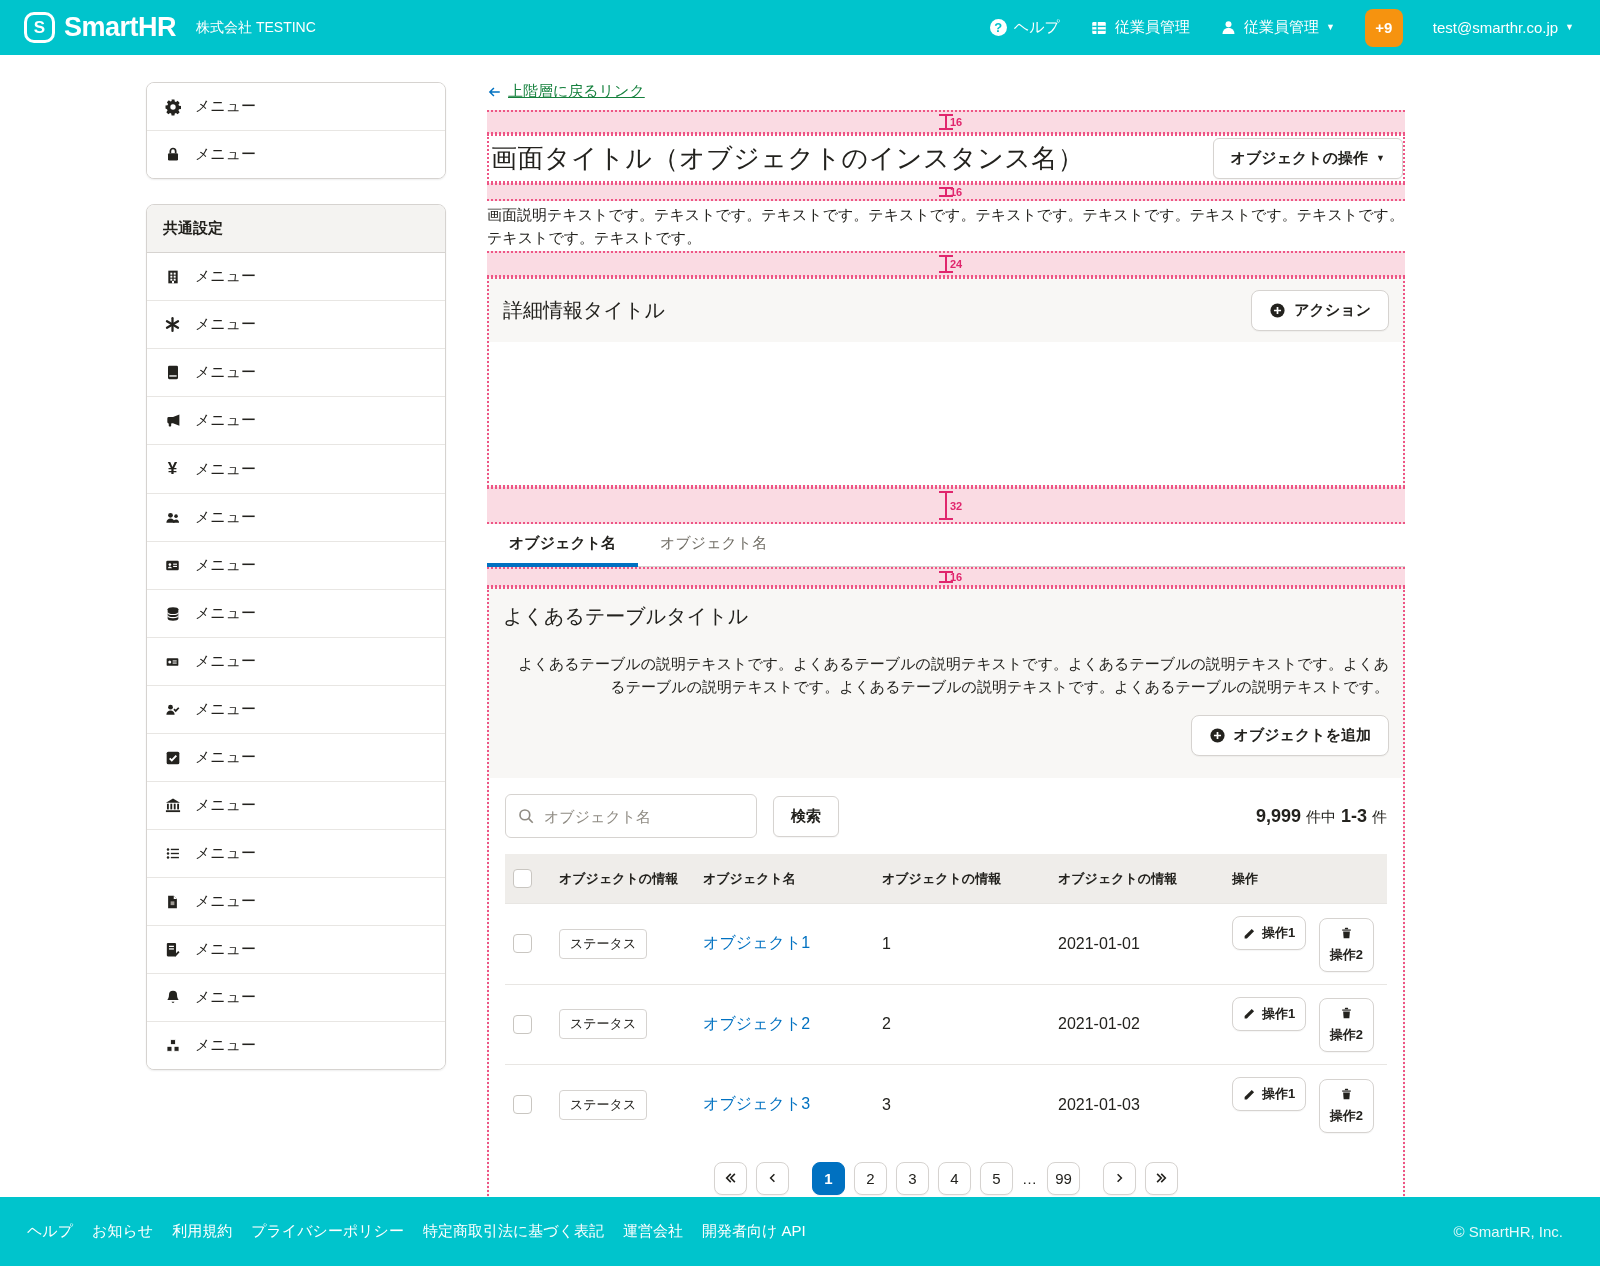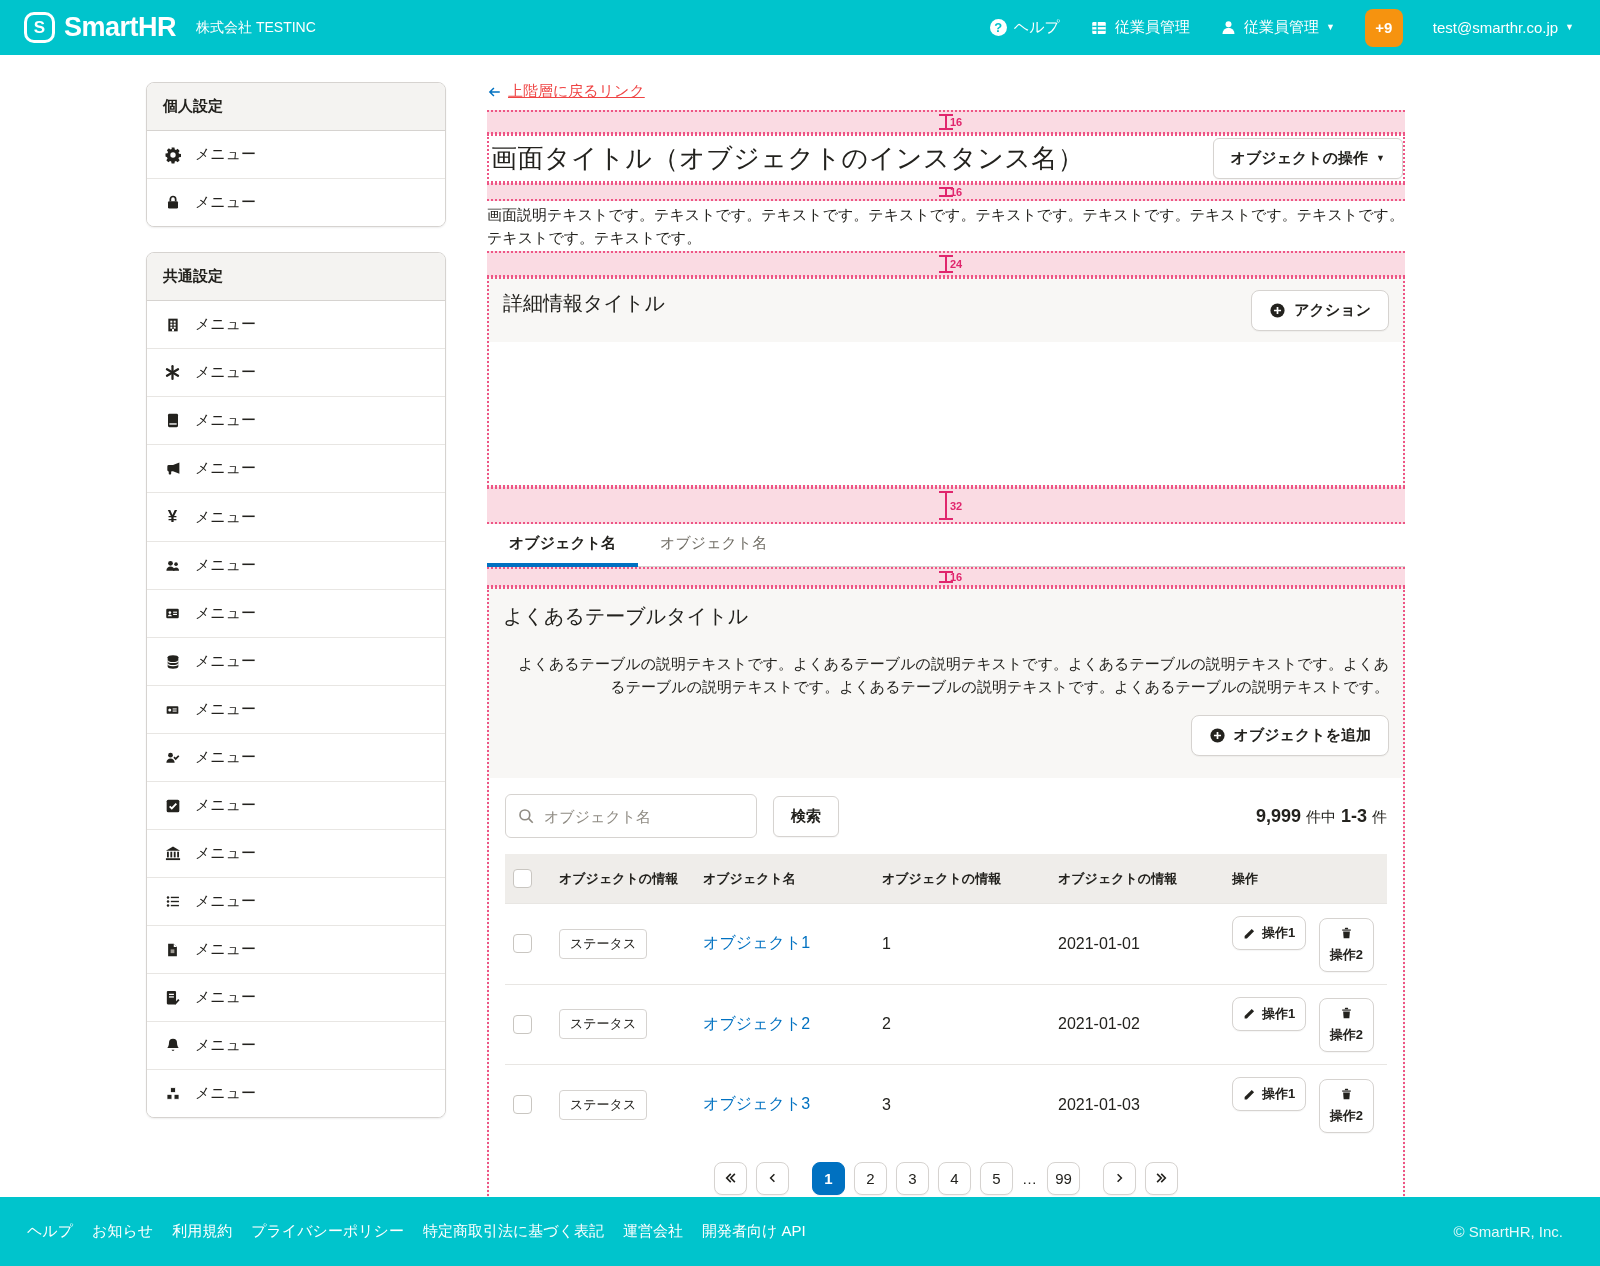--- a/index.html
+++ b/index.html
@@ -55,21 +55,21 @@
   .menu-item {
     display:flex; align-items:center; gap:13px; padding:14px 16px;
     border-bottom:1px solid #e8e6e3; cursor:pointer; font-size:15px; background:#fff;
   }
   .menu-item:last-child { border-bottom:none; }
   .menu-item .icon { width:19px; display:flex; justify-content:center; }
   .yen-glyph { font-size:17px; font-weight:bold; }
 
   
   .back-link {
-    display:inline-flex; align-items:center; gap:6px; color:#ef4444;
+    display:inline-flex; align-items:center; gap:6px; color:#15803d;
     font-size:15px; text-decoration:underline; cursor:pointer; margin-bottom:9px;
   }
   .band {
     position:relative; background:#fadbe3;
     border-top:2px dotted #ee5585; border-bottom:2px dotted #ee5585;
   }
   .band .ruler { position:absolute; left:50%; top:2px; bottom:2px; width:14px; margin-left:-7px; }
   .band .ruler::before, .band .ruler::after {
     content:""; position:absolute; left:0; right:0; height:2px; background:#e0266d;
   }
@@ -89,21 +89,21 @@
     display:inline-flex; align-items:center; gap:8px; background:#fff;
     border:1px solid #d6d3d0; border-radius:6px; font-weight:bold; font-size:15px;
     padding:10px 17px; cursor:pointer; color:#23221e; font-family:inherit;
     box-shadow:0 1px 1px rgba(0,0,0,.04);
   }
   .btn-r8 { border-radius:8px; }
   .caret-d { font-size:9px; line-height:1; }
   .desc-text { font-size:15px; line-height:23px; margin:2px 0; }
 
   .detail-section { background:#f8f7f5; }
-  .detail-head { display:flex; align-items:flex-start; justify-content:space-between; padding:11px 14px;gap:48px; }
+  .detail-head { display:flex; align-items:center; justify-content:space-between; padding:11px 14px;gap:48px; }
   .section-title { font-size:20px; font-weight:400; }
   .detail-body { background:#fff; height:143px; }
 
   .tabs { display:flex; border-bottom:1px solid #d6d3d0; margin-top:1px; }
   .tab {
     padding:9px 22px 10px; font-size:15px; color:#706d65; cursor:pointer;
     border-bottom:4px solid transparent; margin-bottom:-1px;
   }
   .tab.active { color:#23221e; font-weight:bold; border-bottom-color:#0071c1; }
 
@@ -207,21 +207,20 @@
       <span>test@smarthr.co.jp</span>
       <span class="caret-w">▼</span>
     </span>
   </nav>
 </header>
 
 <div class="page-body">
 
   <aside class="sidebar">
     <div class="side-card">
-      <div class="side-card-title">個人設定</div>
       <ul class="menu-list">
         <li class="menu-item">
           <span class="icon">
             <svg width="18" height="18" viewBox="0 0 24 24" fill="#23221e">
                 <path d="M10.1 2h3.8l.5 2.7 1.6.7 2.2-1.6 2.7 2.7-1.6 2.2.7 1.6 2.7.5v3.8l-2.7.5-.7 1.6 1.6 2.2-2.7 2.7-2.2-1.6-1.6.7-.5 2.7h-3.8l-.5-2.7-1.6-.7-2.2 1.6-2.7-2.7 1.6-2.2-.7-1.6L2 13.9v-3.8l2.7-.5.7-1.6L3.8 5.8l2.7-2.7 2.2 1.6 1.6-.7z"></path>
                 <circle cx="12" cy="12" r="3.6" fill="#fff"></circle>
               </svg>
           </span>
           <span>メニュー</span>
         </li>

